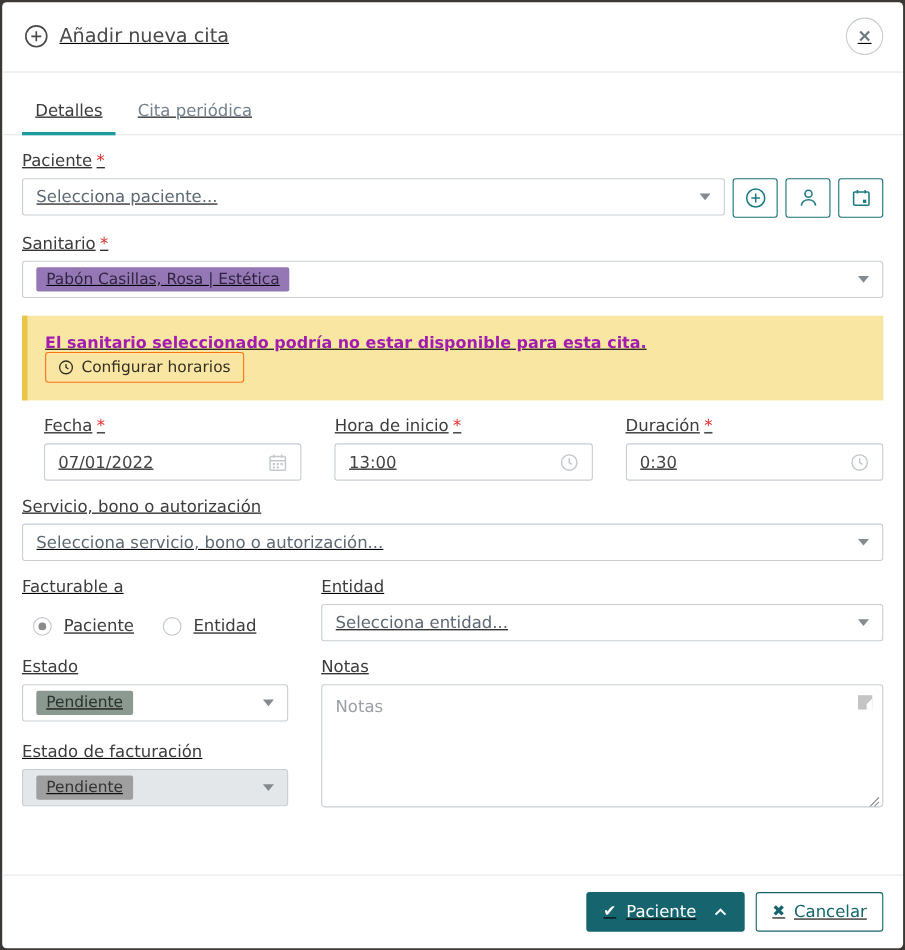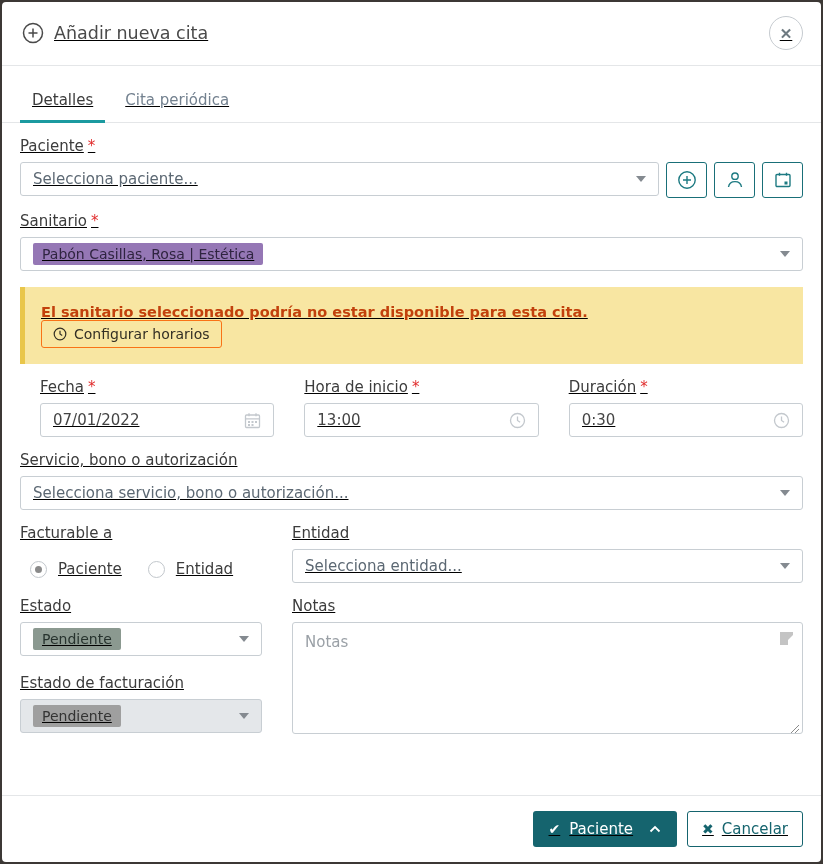--- a/index.html
+++ b/index.html
@@ -68,21 +68,21 @@
   .paciente-row .select{flex:1;}
   .icon-btn{
     width:41px;height:36px;border:1px solid #196f78;border-radius:3px;background:#fff;
     display:flex;align-items:center;justify-content:center;cursor:pointer;flex:0 0 auto;
   }
   
   .warning{
     margin-top:16px;background:#f8e6a2;border-left:5px solid #e9c64a;
     padding:17px 16px 16px 16px;
   }
-  .warning-text{font-size:14.5px;font-weight:bold;color:#c2410c;}
+  .warning-text{font-size:14.5px;font-weight:bold;color:#a21caf;}
   .warning-btn{
     margin-top:0;display:inline-flex;align-items:center;gap:7px;
     background:transparent;border:1px solid #f97316;border-radius:3px;
     padding:5px 11px;font-size:14px;color:#332f25;cursor:pointer;
     font-family:inherit;
   }
   
   .grid3{display:grid;grid-template-columns:repeat(3,1fr);column-gap:30px;margin-left:20px;}
   .grid2{display:grid;grid-template-columns:242px 1fr;column-gap:30px;}
   .input-icon{margin-left:auto;flex:0 0 auto;display:flex;color:#c9ced3;}

